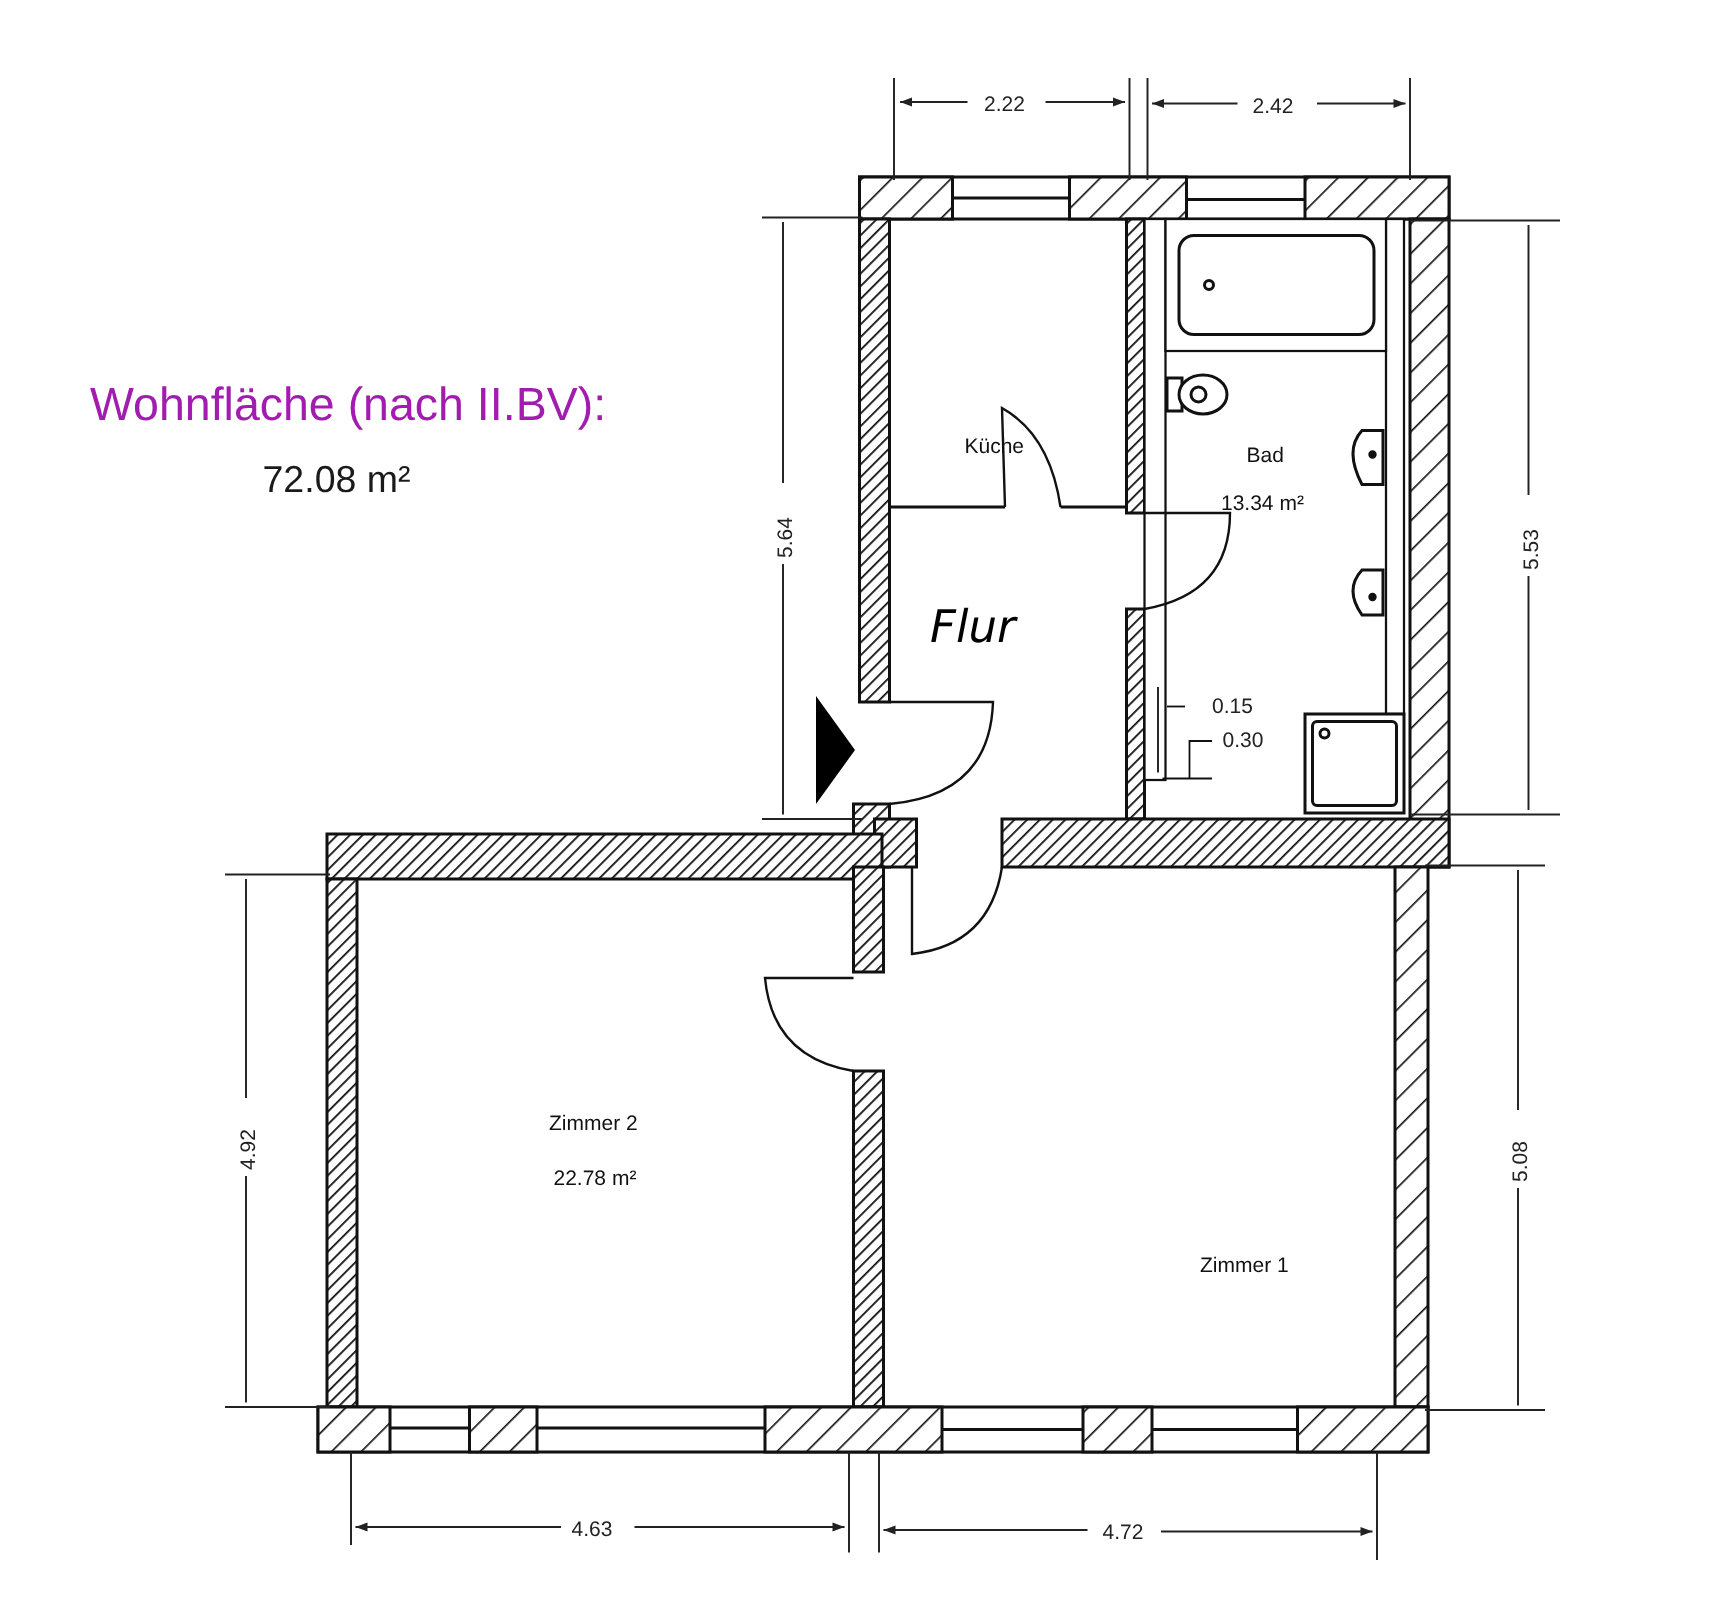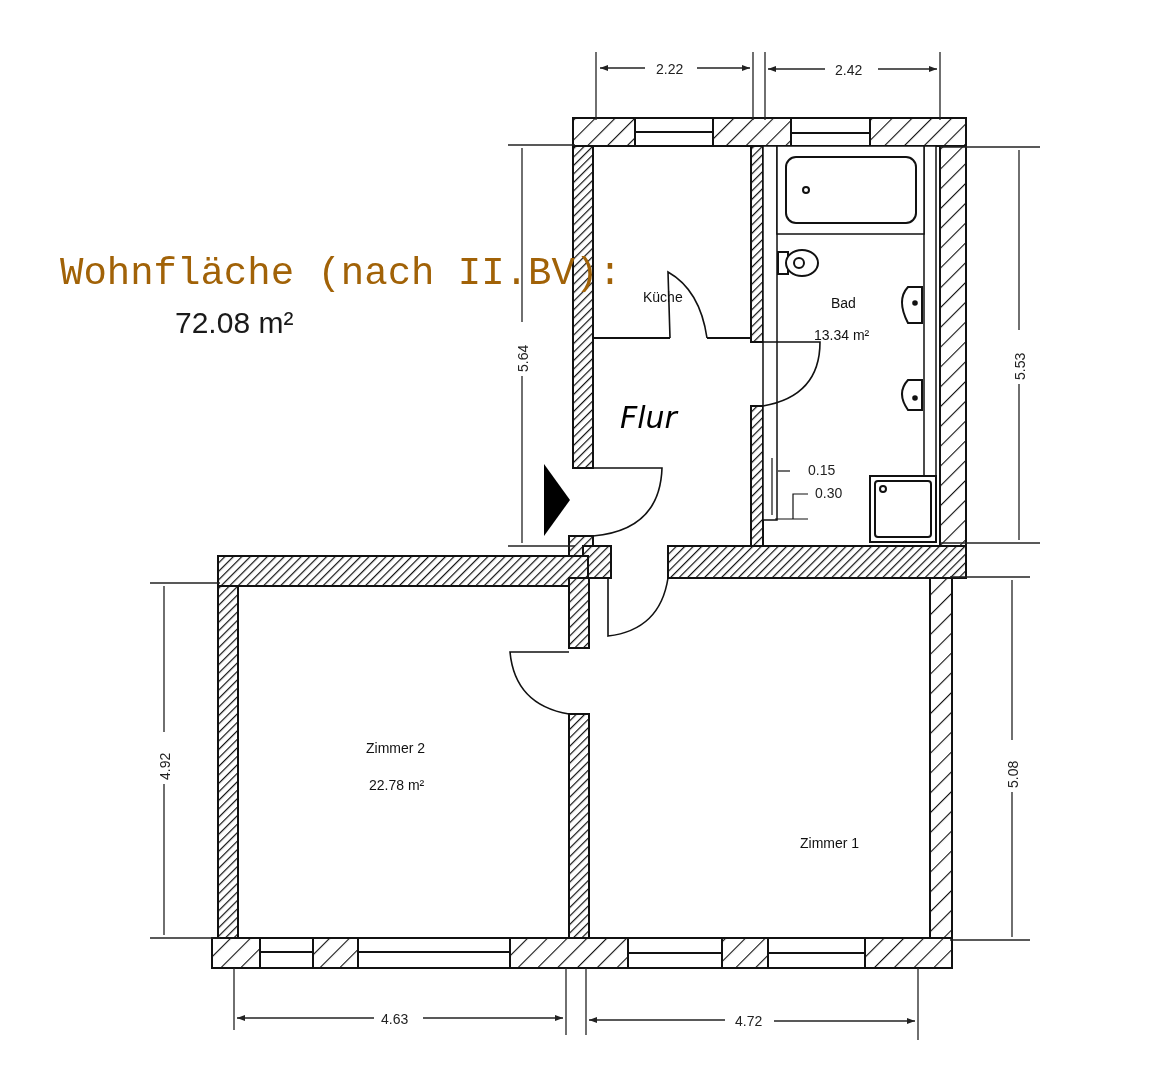--- a/index.html
+++ b/index.html
@@ -1,19 +1,19 @@
 <!DOCTYPE html>
 <html><head>
 <meta charset="utf-8">
 <style>
   html, body { margin:0; padding:0; background:#ffffff; }
   body { width:1154px; height:1080px; position:relative; overflow:hidden; font-family:"Liberation Sans", sans-serif; color:#111; }
   #plan { position:absolute; left:0; top:0; width:1154px; height:1080px; }
-  .title { position:absolute; left:60px; top:252px; font-size:39px; color:#a16207; white-space:nowrap;font-family:Liberation Mono, monospace; }
-  .area-total { position:absolute; left:175px; top:306px; font-size:30px; color:#1a1a1a; white-space:nowrap; }
+  .title { position:absolute; left:60px; top:252px; font-size:31px; color:#a21caf; white-space:nowrap; }
+  .area-total { position:absolute; left:175px; top:306px; font-size:25px; color:#1a1a1a; white-space:nowrap; }
   .lbl { font-family:"Liberation Sans", sans-serif; fill:#111; }
   .dim { font-family:"Liberation Sans", sans-serif; fill:#222; font-size:14px; }
   .hand { font-family:"DejaVu Sans", sans-serif; fill:#000; font-size:30px; font-style:italic; }
 </style>
 </head>
 <body>
 
 <svg id="plan" viewBox="0 0 1154 1080" xmlns="http://www.w3.org/2000/svg">
   <defs>
     <pattern id="hatch" patternUnits="userSpaceOnUse" width="6" height="6" patternTransform="rotate(45)">

